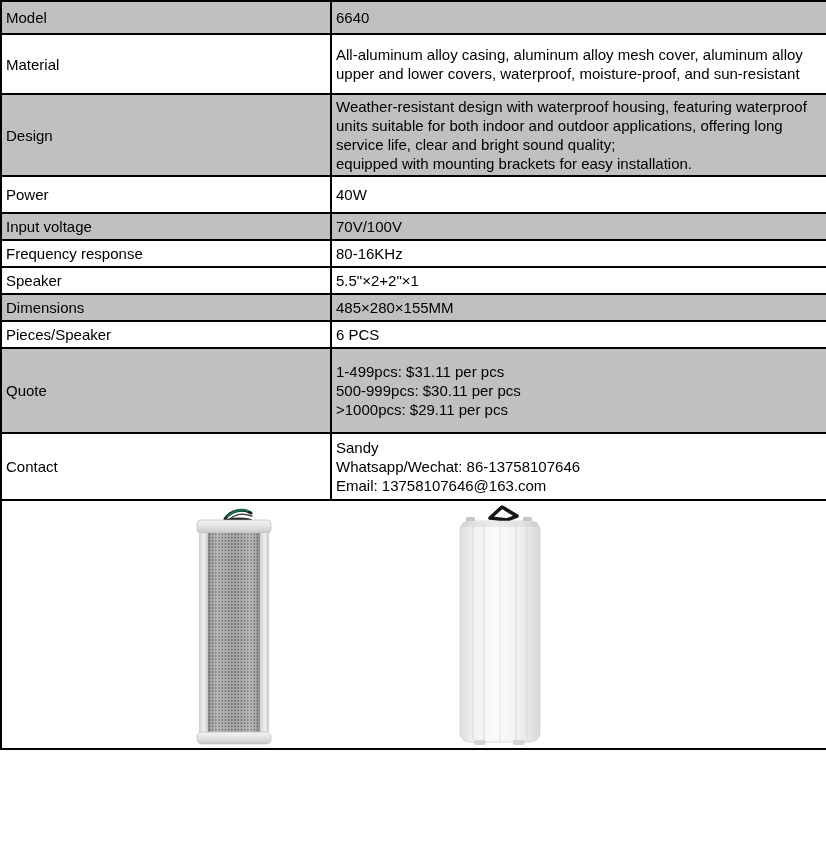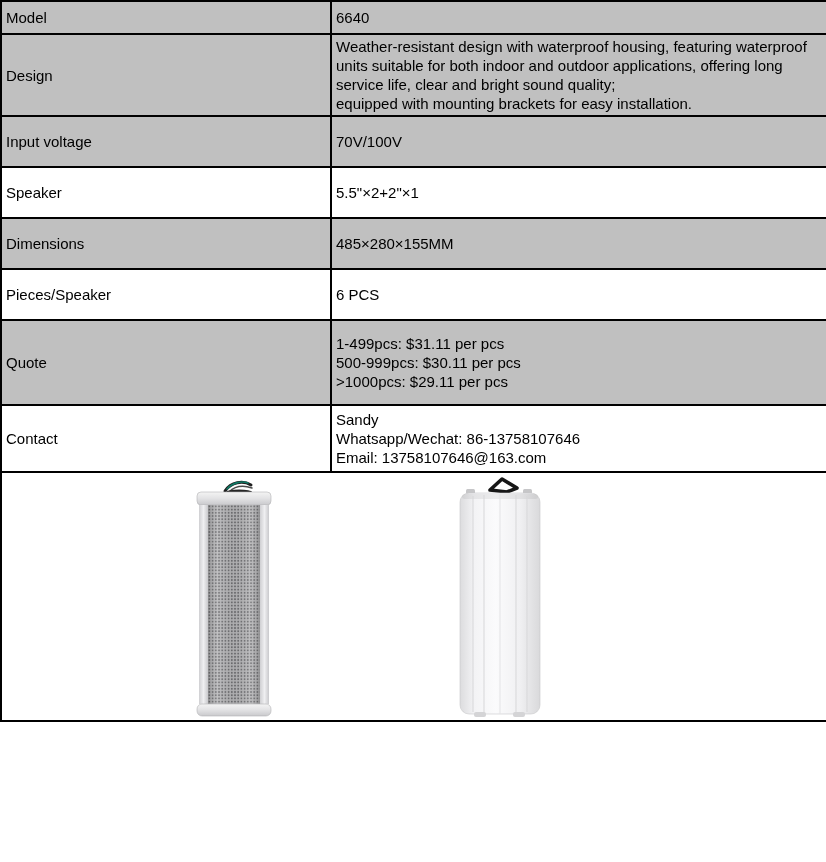--- a/index.html
+++ b/index.html
@@ -35,21 +35,21 @@
     overflow:hidden;
   }
   col.c-label{width:330px;}
   col.c-value{width:496px;}
   tr.shaded td{background:var(--row_shaded);}
   tr.plain td{background:var(--row_plain);}
   .h-model td{height:33px;}
   .h-material td{height:60px;}
   .h-design td{height:74px;}
   .h-power td{height:37px;}
-  .h-std td{height:51px;}
+  .h-std td{height:27px;}
   .h-quote td{height:85px;}
   .h-contact td{height:67px;}
   td.image-cell{
     height:243px;
     padding:0;
     background:#ffffff;
     vertical-align:top;
   }
   .image-stage{
     position:relative;
@@ -76,35 +76,47 @@
         <col class="c-label">
         <col class="c-value">
       </colgroup>
 
     <tbody>
         <tr class="shaded h-model">
       <td>Model</td>
       <td>6640</td>
     </tr>
 
+    <tr class="plain h-material">
+      <td>Material</td>
+      <td>All-aluminum alloy casing, aluminum alloy mesh cover, aluminum alloy upper and lower covers, waterproof, moisture-proof, and sun-resistant</td>
+    </tr>
 
     <tr class="shaded h-design">
       <td>Design</td>
       <td>
         <div>Weather-resistant design with waterproof housing, featuring waterproof units suitable for both indoor and outdoor applications, offering long service life, clear and bright sound quality;</div>
         <div>equipped with mounting brackets for easy installation.</div>
       </td>
     </tr>
 
+    <tr class="plain h-power">
+      <td>Power</td>
+      <td>40W</td>
+    </tr>
 
     <tr class="shaded h-std">
       <td>Input voltage</td>
       <td>70V/100V</td>
     </tr>
 
+    <tr class="plain h-std">
+      <td>Frequency response</td>
+      <td>80-16KHz</td>
+    </tr>
 
 
     <tr class="plain h-std">
       <td>Speaker</td>
       <td>5.5"×2+2"×1</td>
     </tr>
 
     <tr class="shaded h-std">
       <td>Dimensions</td>
       <td>485×280×155MM</td>

